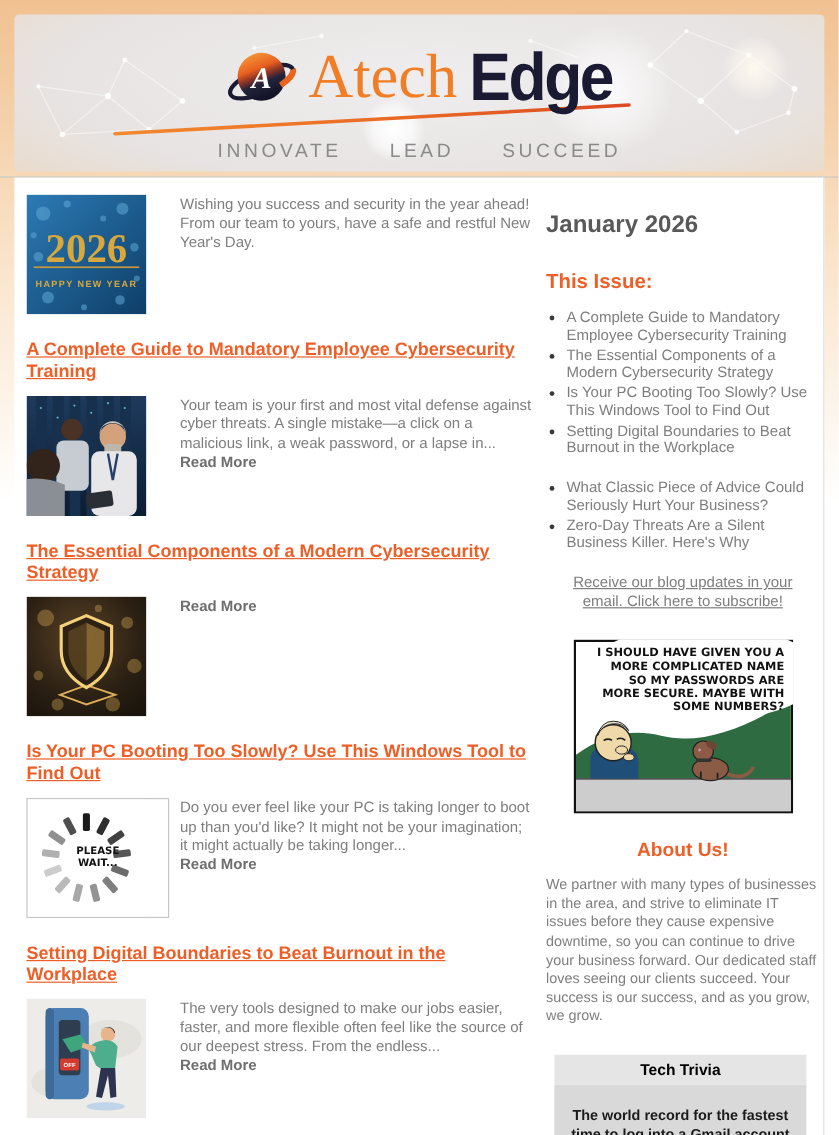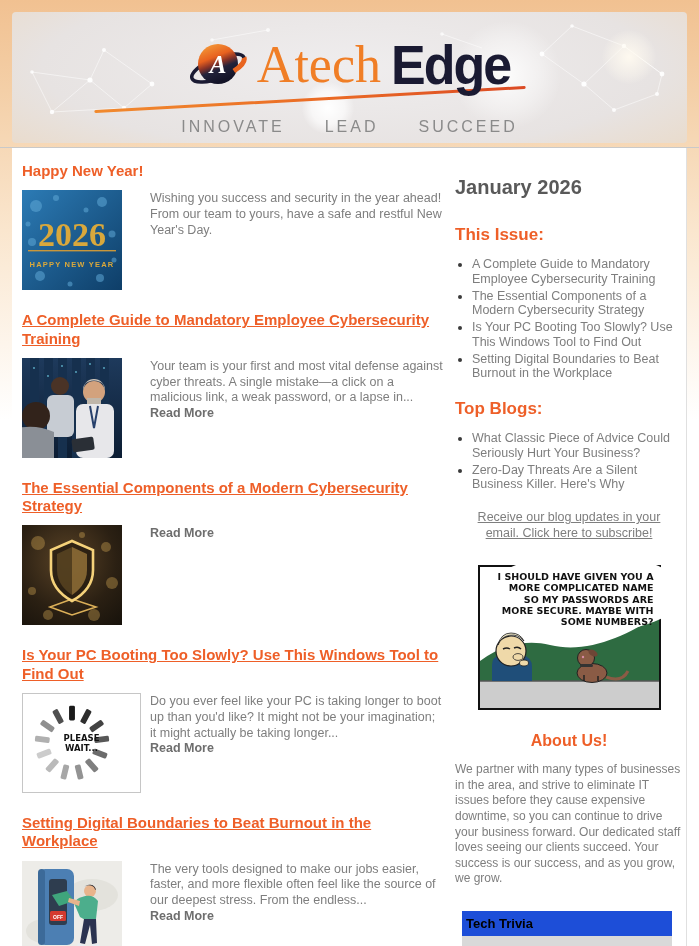--- a/index.html
+++ b/index.html
@@ -56,21 +56,21 @@
   .side-list li{margin-bottom:2px;}
   .side-list li::marker{color:#3A3A3A;}
   .subscribe{display:block;text-align:center;color:#7E7E7E;font-size:12.5px;line-height:1.25;
              text-decoration:underline;margin:14px auto 24px auto;width:190px;cursor:pointer;}
   .cartoon{position:relative;width:183px;height:145px;margin:0 auto 22px auto;}
   .cartoon-caption{position:absolute;left:14px;right:7px;top:6px;text-align:right;
                    font-family:"DejaVu Sans",sans-serif;font-weight:bold;font-size:9.5px;line-height:1.18;color:#111;}
   .about-head{font-size:16px;font-weight:bold;color:var(--orange);text-align:center;margin:0 0 12px 0;}
   .about-body{font-size:12px;color:var(--body-gray);line-height:1.3;margin-bottom:24px;}
   .trivia{width:210px;margin-left:7px;border:0;}
-  .trivia-head{background:#1d4ed8;color:#000;font-weight:bold;font-size:13px;padding:5px 4px;}
+  .trivia-head{background:#e5e5e5;color:#000;font-weight:bold;font-size:13px;text-align:center;padding:5px 4px;}
   .trivia-body{background:#D9D9D9;color:#1A1A1A;font-weight:bold;font-size:12px;text-align:center;
                line-height:1.3;padding:18px 10px 30px 10px;}
 </style>
 </head>
 <body>
 
 <div class="page">
 
   <div class="banner">
     <svg class="net" width="675" height="131" viewBox="0 0 675 131">
@@ -132,21 +132,20 @@
     </div>
   </div>
 
   <div class="divider"></div>
 
   <div class="sheet">
 
     <div class="left-col">
 
       <div class="article">
-        <h2 class="article-title">Happy New Year!</h2>
         <div class="article-row">
           <div class="article-img">
             <svg width="100" height="100" viewBox="0 0 100 100">
               <defs>
                 <linearGradient id="nyBg" x1="0" y1="0" x2="1" y2="1">
                   <stop offset="0" stop-color="#2C7BB5"></stop>
                     <stop offset="1" stop-color="#0E3E68"></stop>
                 </linearGradient>
               </defs>
               <rect width="100" height="100" fill="url(#nyBg)"></rect>
@@ -333,21 +332,20 @@
       <h1 class="month">January 2026</h1>
 
       <h3 class="section-head">This Issue:</h3>
       <ul class="side-list">
         <li><span>A Complete Guide to Mandatory Employee Cybersecurity Training</span></li>
         <li><span>The Essential Components of a Modern Cybersecurity Strategy</span></li>
         <li><span>Is Your PC Booting Too Slowly? Use This Windows Tool to Find Out</span></li>
         <li><span>Setting Digital Boundaries to Beat Burnout in the Workplace</span></li>
       </ul>
 
-      <h3 class="section-head">Top Blogs:</h3>
       <ul class="side-list">
         <li><span>What Classic Piece of Advice Could Seriously Hurt Your Business?</span></li>
         <li><span>Zero-Day Threats Are a Silent Business Killer. Here's Why</span></li>
       </ul>
 
       <a class="subscribe">Receive our blog updates in your email. Click here to subscribe!</a>
 
       <div class="cartoon">
         <svg width="183" height="145" viewBox="0 0 183 145">
           <rect x="1" y="1" width="181" height="143" fill="#FFFFFF" stroke="#111111" stroke-width="2"></rect>

